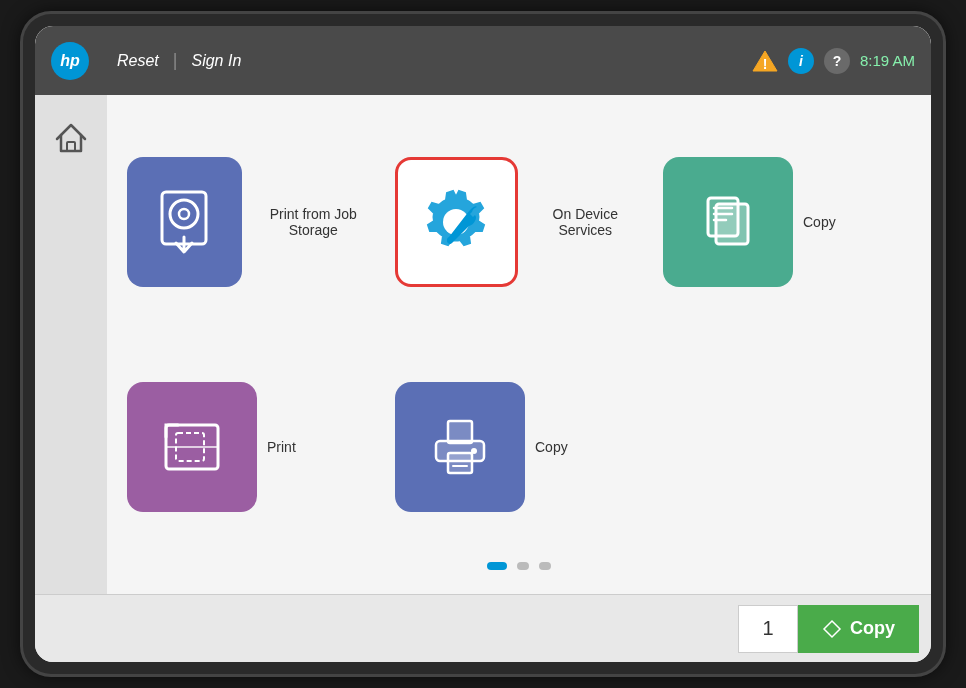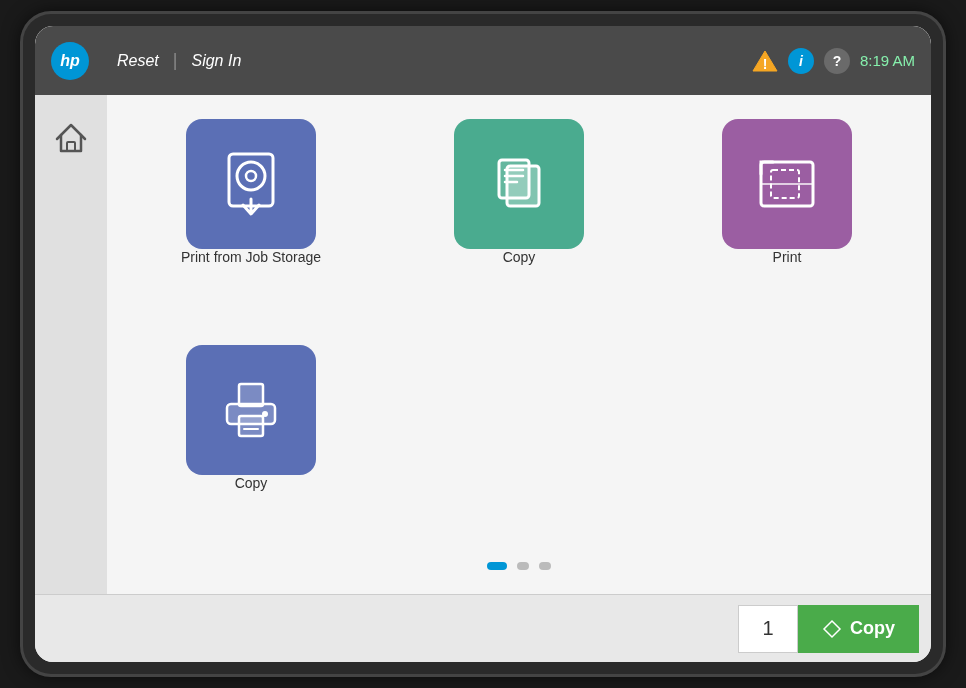--- a/index.html
+++ b/index.html
@@ -164,22 +164,23 @@
 
     .icon-grid {
       display: grid;
       grid-template-columns: repeat(3, 1fr);
       gap: 20px;
       flex: 1;
     }
 
     .app-item {
       display: flex;
-      flex-direction: column;
-      align-items: center;
+      flex-direction: row;
+      align-items: center;
+      gap: 10px;
       cursor: pointer;
     }
 
     .app-icon {
       width: 130px;
       height: 130px;
       border-radius: 16px;
       display: flex;
       align-items: center;
       justify-content: center;
@@ -317,20 +318,33 @@
 
                 <circle cx="40" cy="32" r="14" stroke="white" stroke-width="3" fill="none"></circle>
                 <circle cx="40" cy="32" r="5" stroke="white" stroke-width="2.5" fill="none"></circle>
 
                 <path d="M40 55 L40 68 M32 61 L40 70 L48 61" stroke="white" stroke-width="3" stroke-linecap="round" stroke-linejoin="round"></path>
               </svg>
             </div>
             <span class="app-label">Print from Job Storage</span>
           </div>
 
+          <div class="app-item">
+            <div style="width:130px;height:130px;border-radius:16px;border:3px solid #e53935;background:white;display:flex;align-items:center;justify-content:center;">
+              <svg width="90" height="90" viewBox="0 0 90 90">
+
+                <path d="M45 20 L48 14 L54 16 L55 23 Q59 25 62 28 L69 26 L72 31 L67 36 Q68 40 67 44 L73 48 L71 54 L64 54 Q61 57 58 59 L59 66 L53 68 L49 63 Q45 64 41 63 L37 68 L31 66 L32 59 Q29 57 26 54 L19 54 L17 48 L23 44 Q22 40 23 36 L18 31 L21 26 L28 28 Q31 25 35 23 L36 16 L42 14 Z" stroke="#0096d6" stroke-width="2" fill="#0096d6" opacity="0.85"></path>
+                <circle cx="45" cy="45" r="13" fill="white"></circle>
+
+                <path d="M38 60 L55 38 Q58 34 60 32 Q64 28 66 30 Q62 31 61 35 L59 37 L62 40 L64 38 Q66 40 64 44 Q62 48 58 49 L41 66 Q39 68 37 66 Q35 64 37 62 Z" fill="#0096d6"></path>
+                <circle cx="39" cy="63" r="3" fill="#0096d6"></circle>
+              </svg>
+            </div>
+            <span class="app-label">On Device Services</span>
+          </div>
 
           <div class="app-item">
             <div class="app-icon green">
               <svg width="80" height="80" viewBox="0 0 80 80">
 
                 <rect x="28" y="22" width="32" height="40" rx="3" stroke="white" stroke-width="3" fill="rgba(255,255,255,0.3)"></rect>
 
                 <rect x="20" y="16" width="30" height="38" rx="3" stroke="white" stroke-width="3" fill="rgba(255,255,255,0.15)"></rect>
 
                 <line x1="26" y1="26" x2="44" y2="26" stroke="white" stroke-width="2.5" stroke-linecap="round"></line>

